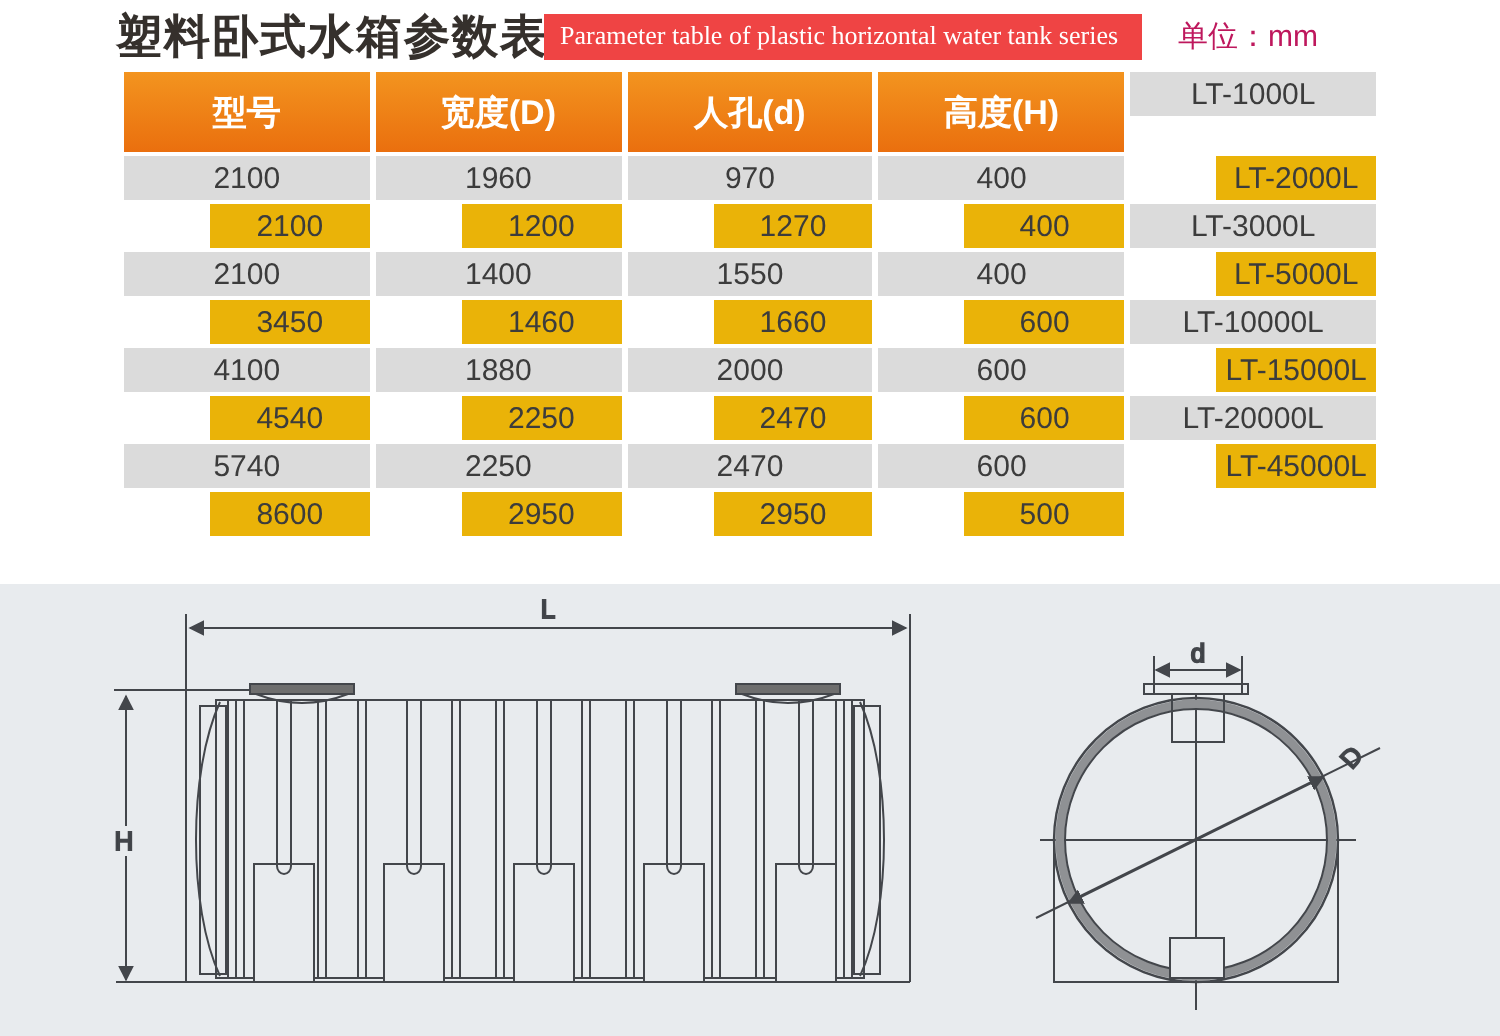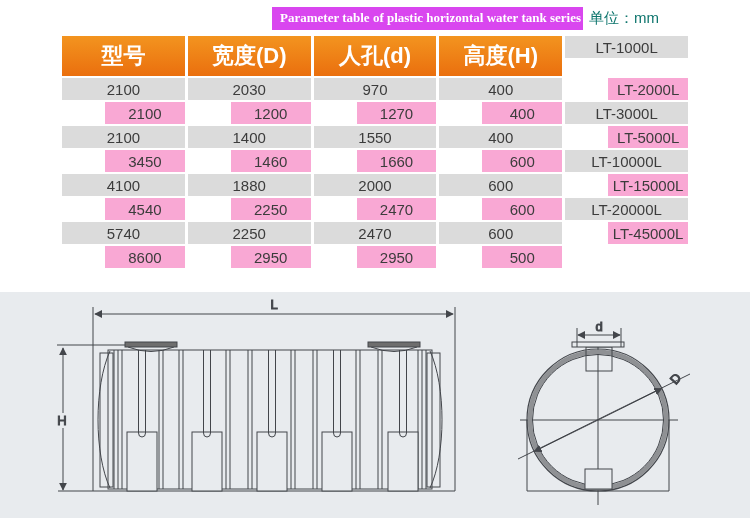--- a/index.html
+++ b/index.html
@@ -1,60 +1,61 @@
 <!DOCTYPE html>
 <html><head>
 <meta charset="utf-8">
 <style>
   html,body{margin:0;padding:0;background:#ffffff;font-family:"Liberation Sans",sans-serif;}
   .page{position:relative;width:750px;height:518px;background:#ffffff;overflow:hidden;}
 
   
   .title-zh{position:absolute;left:58px;top:3px;font-size:23px;font-weight:bold;
             color:#35302c;letter-spacing:1px;white-space:nowrap;}
-  .badge{position:absolute;left:272px;top:7px;background:#d946ef;color:#ffffff;
-         font-family:"Liberation Serif",serif;font-size:13px;padding:3px 2px 4px 8px;
-         white-space:nowrap;font-weight:bold;}
-  .unit{position:absolute;left:589px;top:9px;font-size:15px;color:#0f766e;white-space:nowrap;}
+  .badge{position:absolute;left:272px;top:7px;background:#ef4444;color:#ffffff;
+         font-family:"Liberation Serif",serif;font-size:13px;padding:3px 12px 4px 8px;
+         white-space:nowrap;}
+  .unit{position:absolute;left:589px;top:9px;font-size:15px;color:#be185d;white-space:nowrap;}
 
   
   .spec-table{position:absolute;left:62px;top:36px;width:626px;
               display:grid;grid-template-columns:repeat(5,1fr);
               column-gap:3px;row-gap:2px;}
   .th{height:40px;background:linear-gradient(#f3941f,#ea6f0e);color:#ffffff;
-      font-size:22px;font-weight:bold;display:flex;align-items:center;justify-content:center;}
+      font-size:17px;font-weight:bold;display:flex;align-items:center;justify-content:center;}
   .tr{display:contents;}
   .td{height:22px;background:#dbdbdb;color:#3c3c3c;font-size:15px;
       display:flex;align-items:center;justify-content:center;}
-  .tr.hl .td{background:#f9a8d4;margin-left:43px;}
+  .tr.hl .td{background:#eab308;margin-left:43px;}
 
   
   .diagram-panel{position:absolute;left:0;top:292px;width:750px;height:226px;background:#e8ebee;}
   .diagram-panel svg{position:absolute;left:0;top:0;}
   .lines{stroke:#43464b;stroke-width:1;fill:none;}
   .dim-label{font-size:13px;fill:#35383c;font-family:"Liberation Sans",sans-serif;}
 </style>
 </head>
 <body>
 
 <div class="page">
 
+  <div class="title-zh">塑料卧式水箱参数表</div>
   <div class="badge">Parameter table of plastic horizontal water tank series</div>
   <div class="unit">单位：mm</div>
 
   <div class="spec-table">
     <div class="th">型号</div>
     <div class="th">宽度(D)</div>
     <div class="th">人孔(d)</div>
     <div class="th">高度(H)</div>
 
     <div class="tr">
       <div class="td">LT-1000L</div>
       <div class="td">2100</div>
-      <div class="td">2030</div>
+      <div class="td">1960</div>
       <div class="td">970</div>
       <div class="td">400</div>
     </div>
     <div class="tr hl">
       <div class="td">LT-2000L</div>
       <div class="td">2100</div>
       <div class="td">1200</div>
       <div class="td">1270</div>
       <div class="td">400</div>
     </div>

